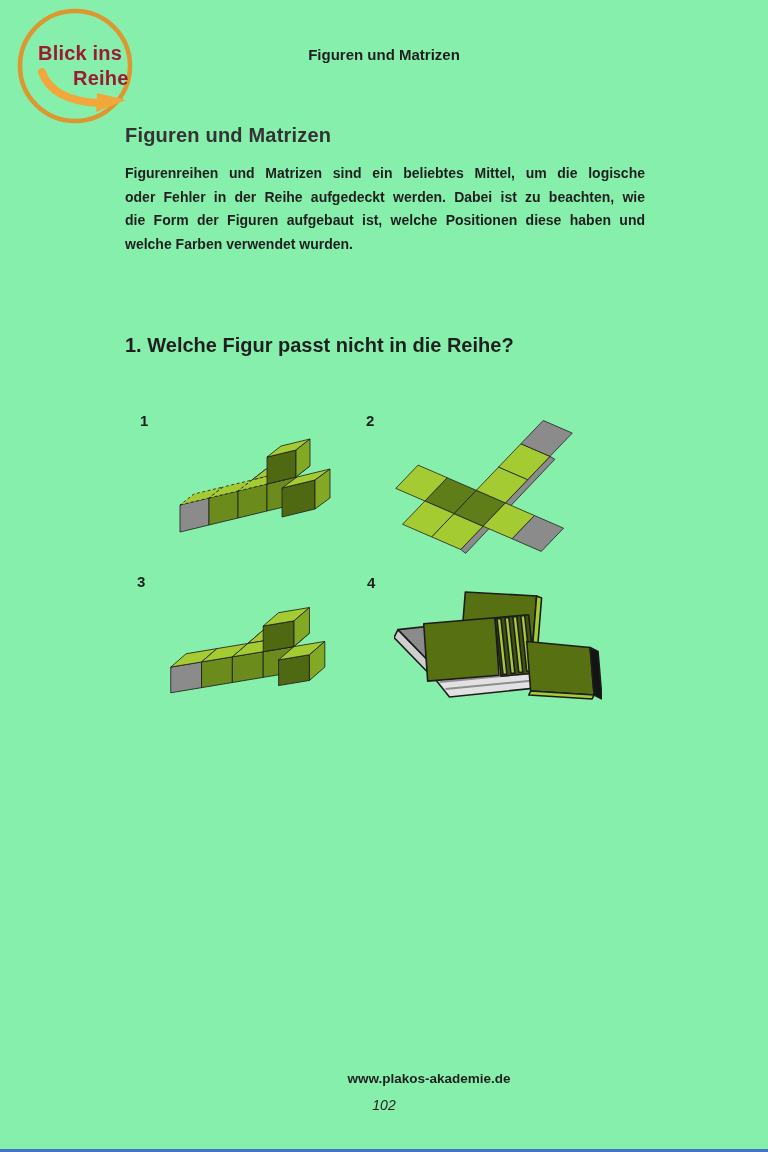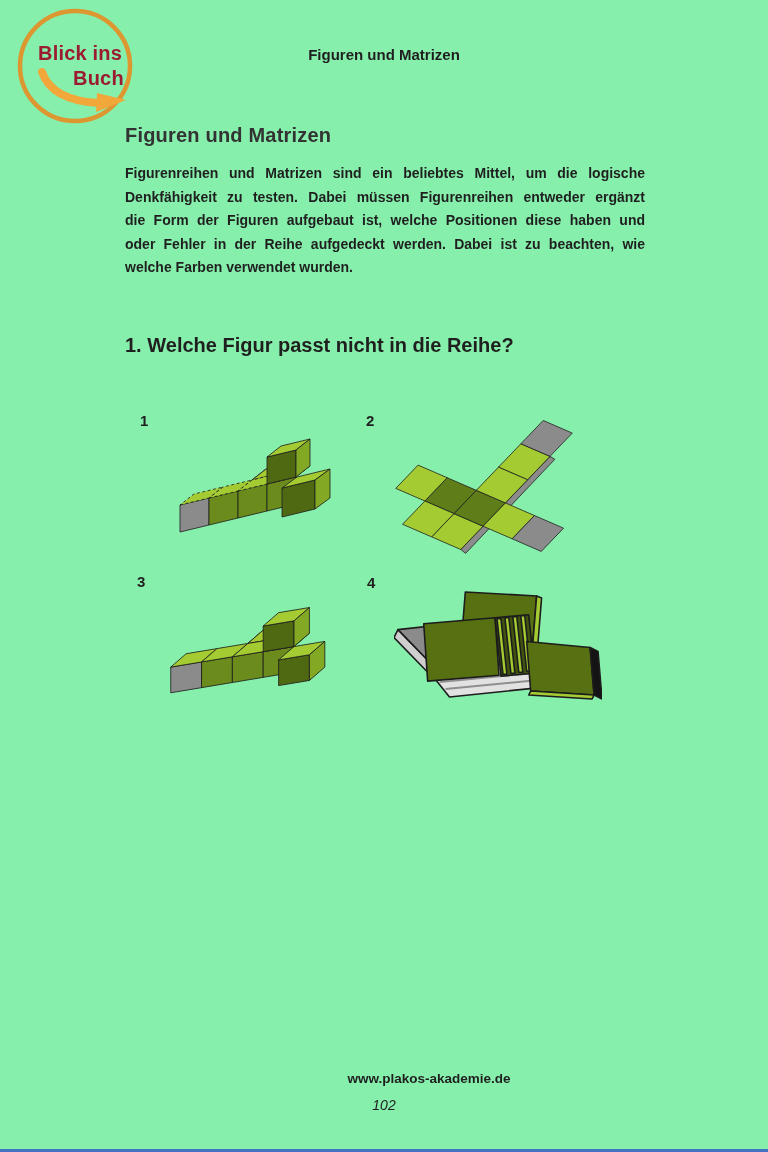--- a/index.html
+++ b/index.html
@@ -46,32 +46,31 @@
 
 <div class="page">
 
   <div class="abs logo-box">
     <svg width="128" height="126" viewBox="0 0 128 126">
       <circle cx="63" cy="60" r="55" fill="none" stroke="var(--logo-orange)" stroke-width="4.5"></circle>
       <path d="M30,66 Q40,95 88,97" fill="none" stroke="var(--logo-arrow)" stroke-width="8" stroke-linecap="round"></path>
       <polygon points="85,87 114,94 84,106" fill="var(--logo-arrow)"></polygon>
     </svg>
     <div class="logo-line logo-l1">Blick ins</div>
-    <div class="logo-line logo-l2">Buch</div>
+    <div class="logo-line logo-l2">Reihe</div>
   </div>
 
   <div class="abs header-title">Figuren und Matrizen</div>
 
   <div class="abs doc-heading">Figuren und Matrizen</div>
 
   <div class="abs para">
     <div class="pline">Figurenreihen und Matrizen sind ein beliebtes Mittel, um die logische</div>
-    <div class="pline">Denkfähigkeit zu testen. Dabei müssen Figurenreihen entweder ergänzt</div>
+    <div class="pline">oder Fehler in der Reihe aufgedeckt werden. Dabei ist zu beachten, wie</div>
     <div class="pline">die Form der Figuren aufgebaut ist, welche Positionen diese haben und</div>
-    <div class="pline">oder Fehler in der Reihe aufgedeckt werden. Dabei ist zu beachten, wie</div>
     <div class="pline last">welche Farben verwendet wurden.</div>
   </div>
 
   <div class="abs question">1. Welche Figur passt nicht in die Reihe?</div>
 
   <div class="abs fig-label" style="left:140px;top:412px;">1</div>
   <div class="abs fig-label" style="left:366px;top:412px;">2</div>
   <div class="abs fig-label" style="left:137px;top:573px;">3</div>
   <div class="abs fig-label" style="left:367px;top:574px;">4</div>
 

